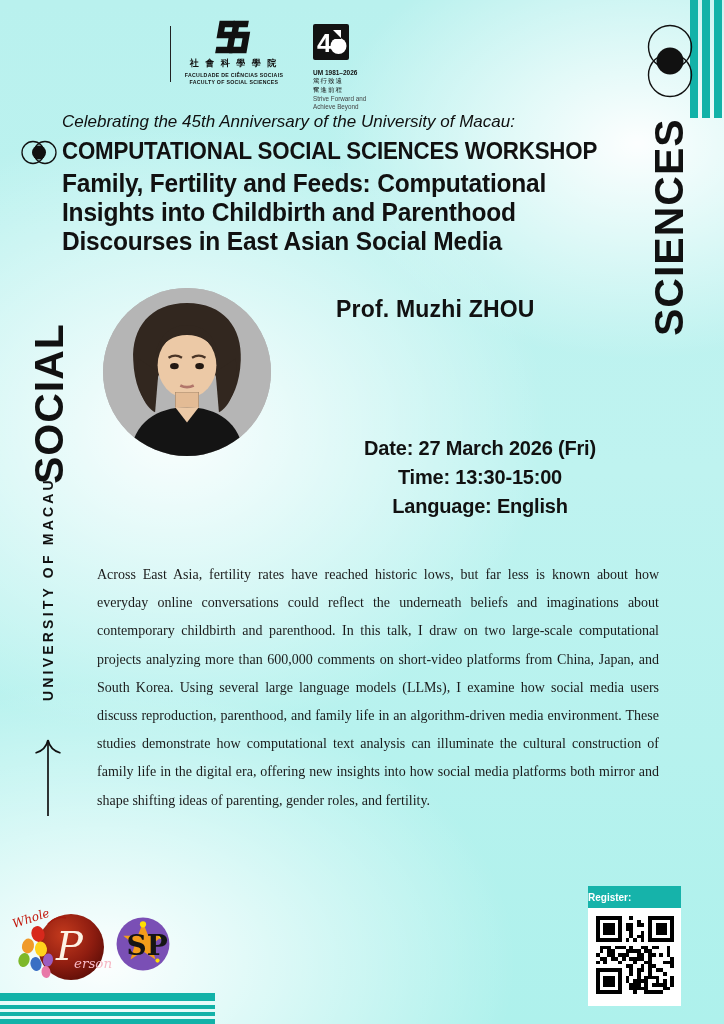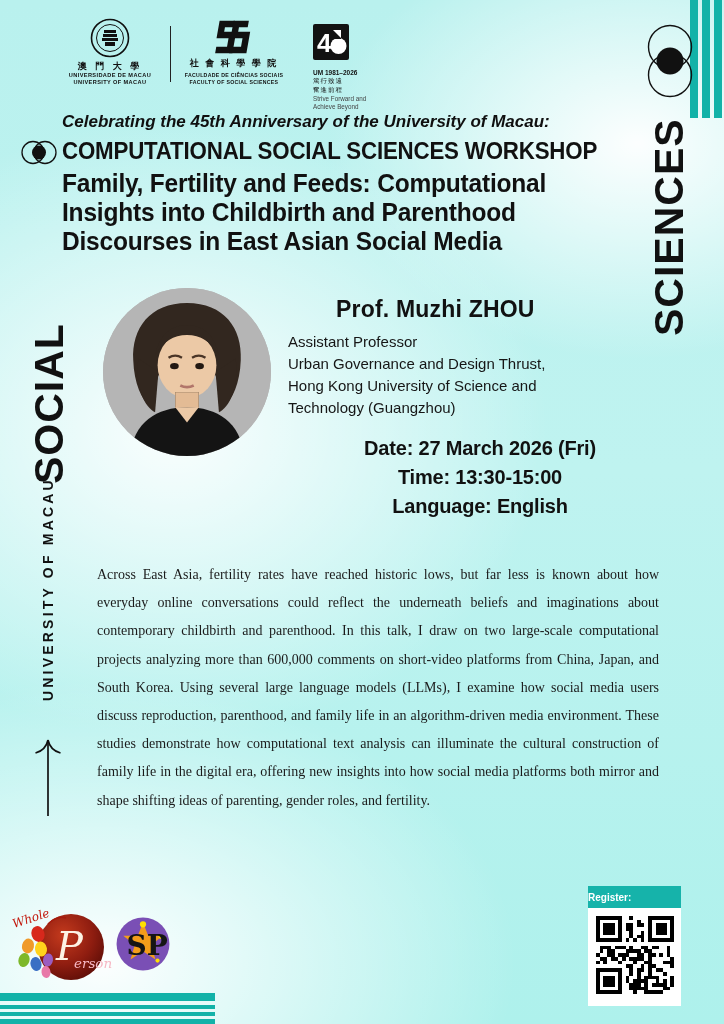--- a/index.html
+++ b/index.html
@@ -19,21 +19,21 @@
   .cn-lg{font-size:9px;font-weight:700;letter-spacing:3px;white-space:nowrap;margin-top:3px;}
   .cn-md{font-size:9px;font-weight:700;letter-spacing:2px;white-space:nowrap;margin-top:0;}
   .tiny{font-size:5.6px;font-weight:700;letter-spacing:.4px;white-space:nowrap;}
   .tiny2{font-size:5.2px;font-weight:700;letter-spacing:.3px;white-space:nowrap;}
   .divider{width:1px;height:56px;background:#222;}
   .anniv{line-height:1.35;text-align:left;}
   .anniv .yrs{font-size:6.5px;font-weight:700;margin-top:3px;}
   .anniv .cn{font-size:6.5px;letter-spacing:1px;}
   .anniv .en{font-size:6.3px;color:#444;}
   
-  .kicker{font-size:17px;font-style:italic;font-weight:700;color:#101010;}
+  .kicker{font-size:17px;font-style:italic;font-weight:400;color:#101010;}
   .workshop{font-size:23px;font-weight:800;letter-spacing:-0.2px;transform:scaleX(.97);transform-origin:0 0;white-space:nowrap;}
   .talk{font-size:25px;font-weight:800;line-height:29px;letter-spacing:-0.2px;transform:scaleX(.98);transform-origin:0 0;white-space:nowrap;}
   
   .rot{position:absolute;transform-origin:0 0;transform:rotate(-90deg);white-space:nowrap;}
   .v-big{font-size:41px;font-weight:800;letter-spacing:1px;}
   .v-small{font-size:14px;font-weight:700;letter-spacing:3.2px;}
   
   .photo{border-radius:50%;overflow:hidden;background:#b5b5b5;}
   .spk-name{font-size:23px;font-weight:800;letter-spacing:.2px;margin-left:48px;}
   .spk-line{font-size:15px;line-height:22px;color:#161616;}
@@ -56,34 +56,20 @@
 
   <div class="vstripe" style="left:690px"></div>
   <div class="vstripe" style="left:702px"></div>
   <div class="vstripe" style="left:714px"></div>
 
   <div class="hstripe" style="top:993px;height:8px"></div>
   <div class="hstripe" style="top:1005px;height:4px"></div>
   <div class="hstripe" style="top:1012px;height:4px"></div>
   <div class="hstripe" style="top:1019px;height:5px"></div>
 
-  <div class="abs logo-col" style="left:58px;top:18px;width:104px">
-    <svg width="40" height="40" viewBox="0 0 40 40">
-      <circle cx="20" cy="20" r="18.5" fill="none" stroke="#111" stroke-width="1.6"></circle>
-      <circle cx="20" cy="20" r="13.5" fill="none" stroke="#111" stroke-width="1"></circle>
-      <rect x="14" y="12" width="12" height="3" fill="#111"></rect>
-      <rect x="13" y="16" width="14" height="3" fill="#111"></rect>
-      <rect x="12" y="20" width="16" height="3" fill="#111"></rect>
-      <rect x="15" y="24" width="10" height="4" fill="#111"></rect>
-      <circle cx="20" cy="20" r="18.5" fill="none" stroke="#111" stroke-width="0.5" stroke-dasharray="1.2 1.8"></circle>
-    </svg>
-    <div class="cn-lg">澳 門 大 學</div>
-    <div class="tiny">UNIVERSIDADE DE MACAU</div>
-    <div class="tiny">UNIVERSITY OF MACAU</div>
-  </div>
 
   <div class="abs divider" style="left:170px;top:26px"></div>
 
   <div class="abs logo-col" style="left:178px;top:20px;width:112px">
     <svg width="42" height="38" viewBox="0 0 42 38">
       <g transform="skewX(-10)" fill="none" stroke="#111" stroke-width="6.5">
         <path d="M22 4 H10 V15 H22 V30 H8"></path>
         <path d="M36 4 H24 V15 H36 V30 H22"></path>
       </g>
     </svg>
@@ -151,26 +137,20 @@
       <ellipse cx="57.5" cy="46.5" rx="2.6" ry="1.9" fill="#221812"></ellipse>
       <path d="M46 58 q4 2 8 0" stroke="#b2766a" stroke-width="1.6" fill="none"></path>
       <rect x="43" y="62" width="14" height="11" fill="#e3b playbook"></rect>
       <rect x="43" y="62" width="14" height="11" fill="#e3bb95"></rect>
       <path d="M16 100 C18 80 32 71 50 71 C68 71 82 80 84 100 Z" fill="#141414"></path>
       <path d="M43 71 L50 80 L57 71 Z" fill="#ecc9a6"></path>
     </svg>
   </div>
 
   <div class="abs spk-name" style="left:288px;top:296px">Prof. Muzhi ZHOU</div>
-  <div class="abs" style="left:288px;top:331px">
-    <div class="spk-line">Assistant Professor</div>
-    <div class="spk-line">Urban Governance and Design Thrust,</div>
-    <div class="spk-line">Hong Kong University of Science and</div>
-    <div class="spk-line">Technology (Guangzhou)</div>
-  </div>
 
   <div class="abs details" style="left:300px;top:434px;width:360px">
     <div>Date: 27 March 2026 (Fri)</div>
     <div>Time: 13:30-15:00</div>
     <div>Language: English</div>
   </div>
 
   <div class="abs abstract" style="left:97px;top:561px;width:562px">Across East Asia, fertility rates have reached historic lows, but far less is known about how everyday online conversations could reflect the underneath beliefs and imaginations about contemporary childbirth and parenthood. In this talk, I draw on two large-scale computational projects analyzing more than 600,000 comments on short-video platforms from China, Japan, and South Korea. Using several large language models (LLMs), I examine how social media users discuss reproduction, parenthood, and family life in an algorithm-driven media environment. These studies demonstrate how computational text analysis can illuminate the cultural construction of family life in the digital era, offering new insights into how social media platforms both mirror and shape shifting ideas of parenting, gender roles, and fertility.</div>
 
   <svg class="abs" style="left:8px;top:902px" width="120" height="86" viewBox="0 0 120 86">

